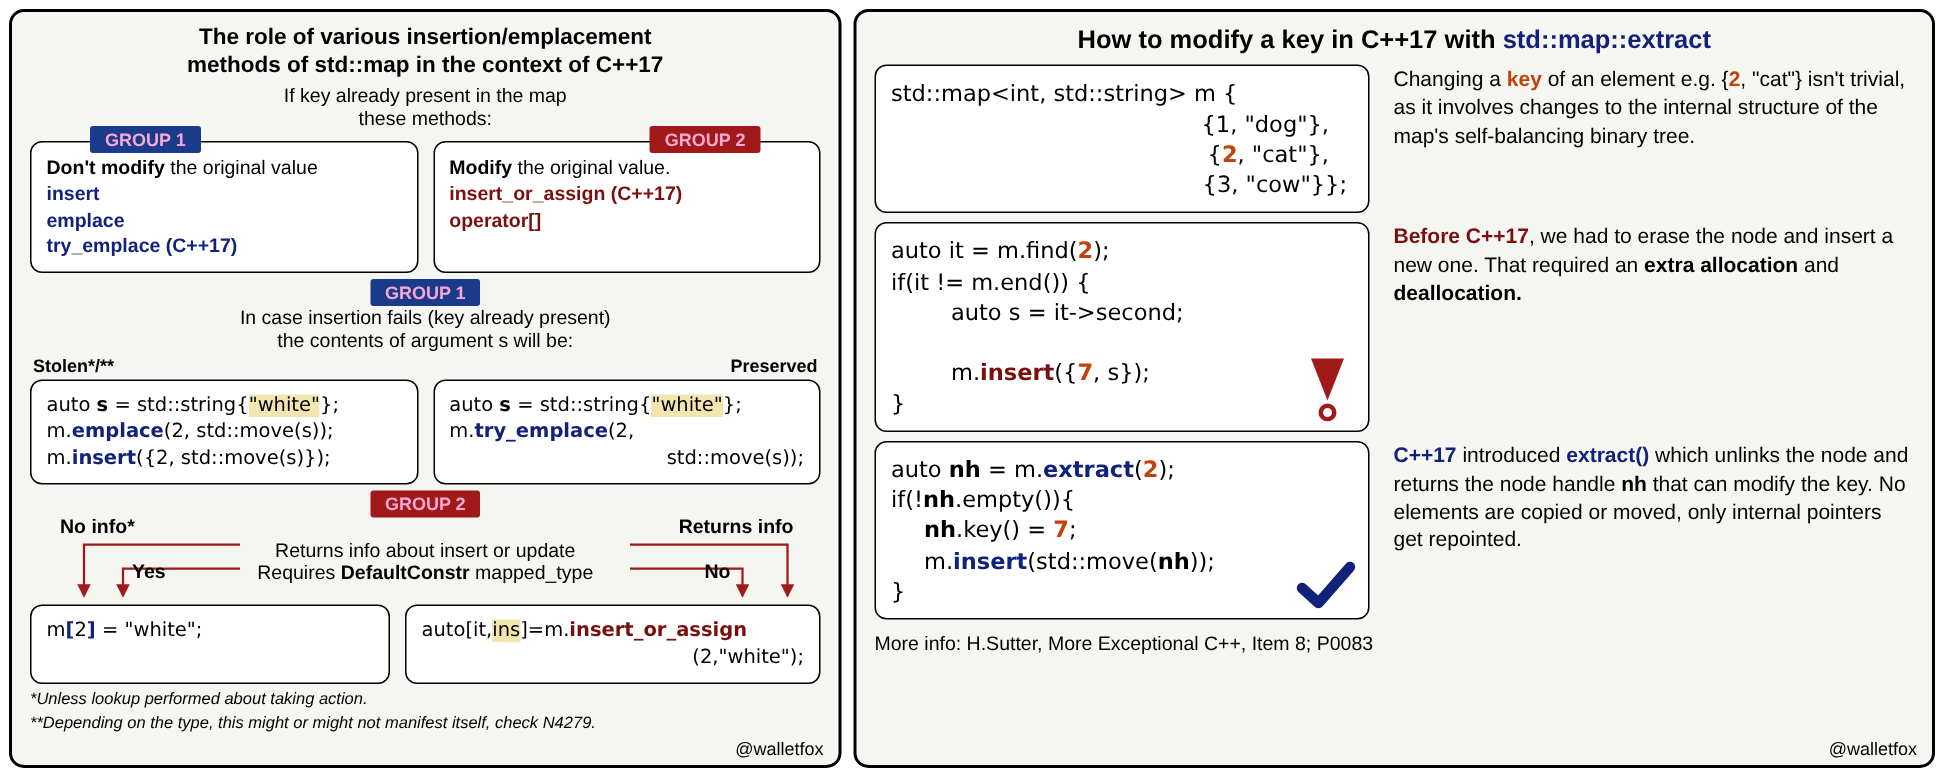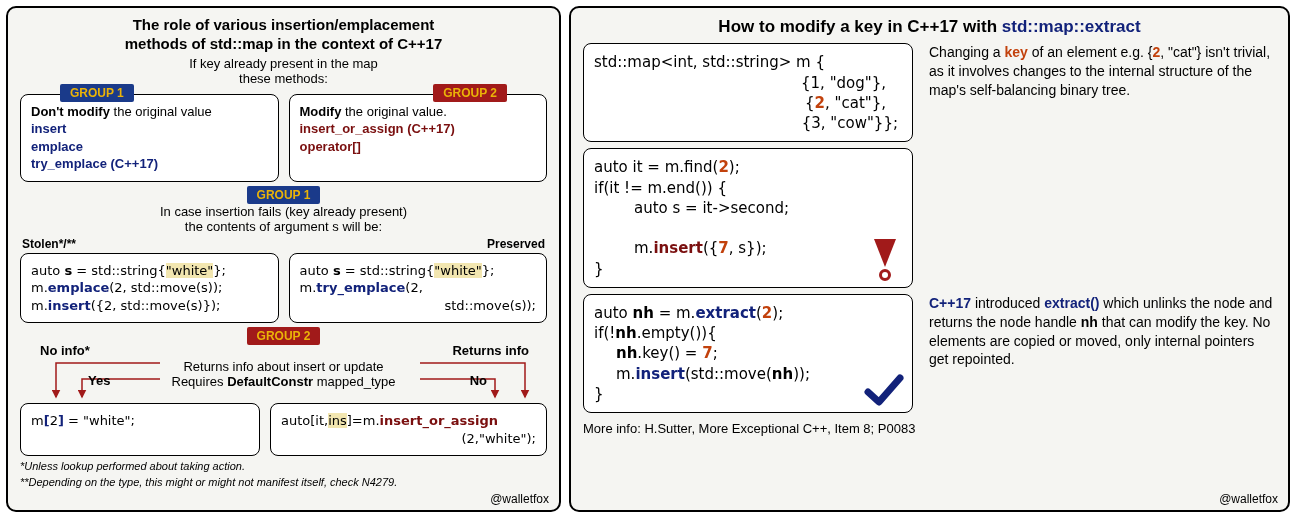--- a/index.html
+++ b/index.html
@@ -22,21 +22,21 @@
     flex: 1;
     position: relative;
   }
   .panel-left { flex: 0 0 555px; }
   .panel-right { flex: 1; }
   .title { text-align: center; font-weight: bold; font-size: 15px; line-height: 1.25; }
   .subtitle { text-align: center; font-size: 13px; margin-top: 2px; }
   .row { display: flex; gap: 10px; margin-top: 4px; }
   .tag {
     display: inline-block;
-    color: #eab308;
+    color: #f9a8d4;
     font-weight: bold;
     font-size: 12px;
     padding: 2px 10px;
     border-radius: 2px;
   }
   .tag-blue { background: #1a3a8a; }
   .tag-red  { background: #a11a1a; }
   .tagpos { text-align: center; margin-bottom: -8px; position: relative; z-index: 2; }
   .box {
     border: 1.5px solid #000;
@@ -186,20 +186,23 @@
       <span>if(it != m.end()) {</span><br>
       <span style="padding-left:40px; display:inline-block">auto s = it-&gt;second;</span><br>
       <br>
       <span style="padding-left:40px; display:inline-block"><span>m.</span><span class="maroon">insert</span><span>({</span><span class="purple">7</span><span>, s});</span></span><br>
       <span>}</span>
       <svg width="34" height="44" style="position:absolute;right:10px;bottom:6px">
         <path d="M6 2 L28 2 L17 30 Z" fill="#a11a1a"></path>
           <circle cx="17" cy="38" r="4.5" fill="none" stroke="#a11a1a" stroke-width="3"></circle>
       </svg>
     </div>
+    <div class="rtext">
+      <b class="maroon">Before C++17</b><span>, we had to erase the node and insert a new one. That required an </span><b>extra allocation</b><span> and </span><b>deallocation.</b>
+    </div>
   </div>
 
   <div class="rrow">
     <div class="box mono rcode" style="font-size:15px">
       <span>auto </span><b>nh</b><span> = m.</span><span class="navy">extract</span><span>(</span><span class="purple">2</span><span>);</span><br>
       <span>if(!</span><b>nh</b><span>.empty()){</span><br>
       <span style="padding-left:22px; display:inline-block"><b>nh</b><span>.key() = </span><b class="purple">7</b><span>;</span></span><br>
       <span style="padding-left:22px; display:inline-block"><span>m.</span><span class="navy">insert</span><span>(std::move(</span><b>nh</b><span>));</span></span><br>
       <span>}</span>
       <svg width="40" height="36" style="position:absolute;right:8px;bottom:4px">

